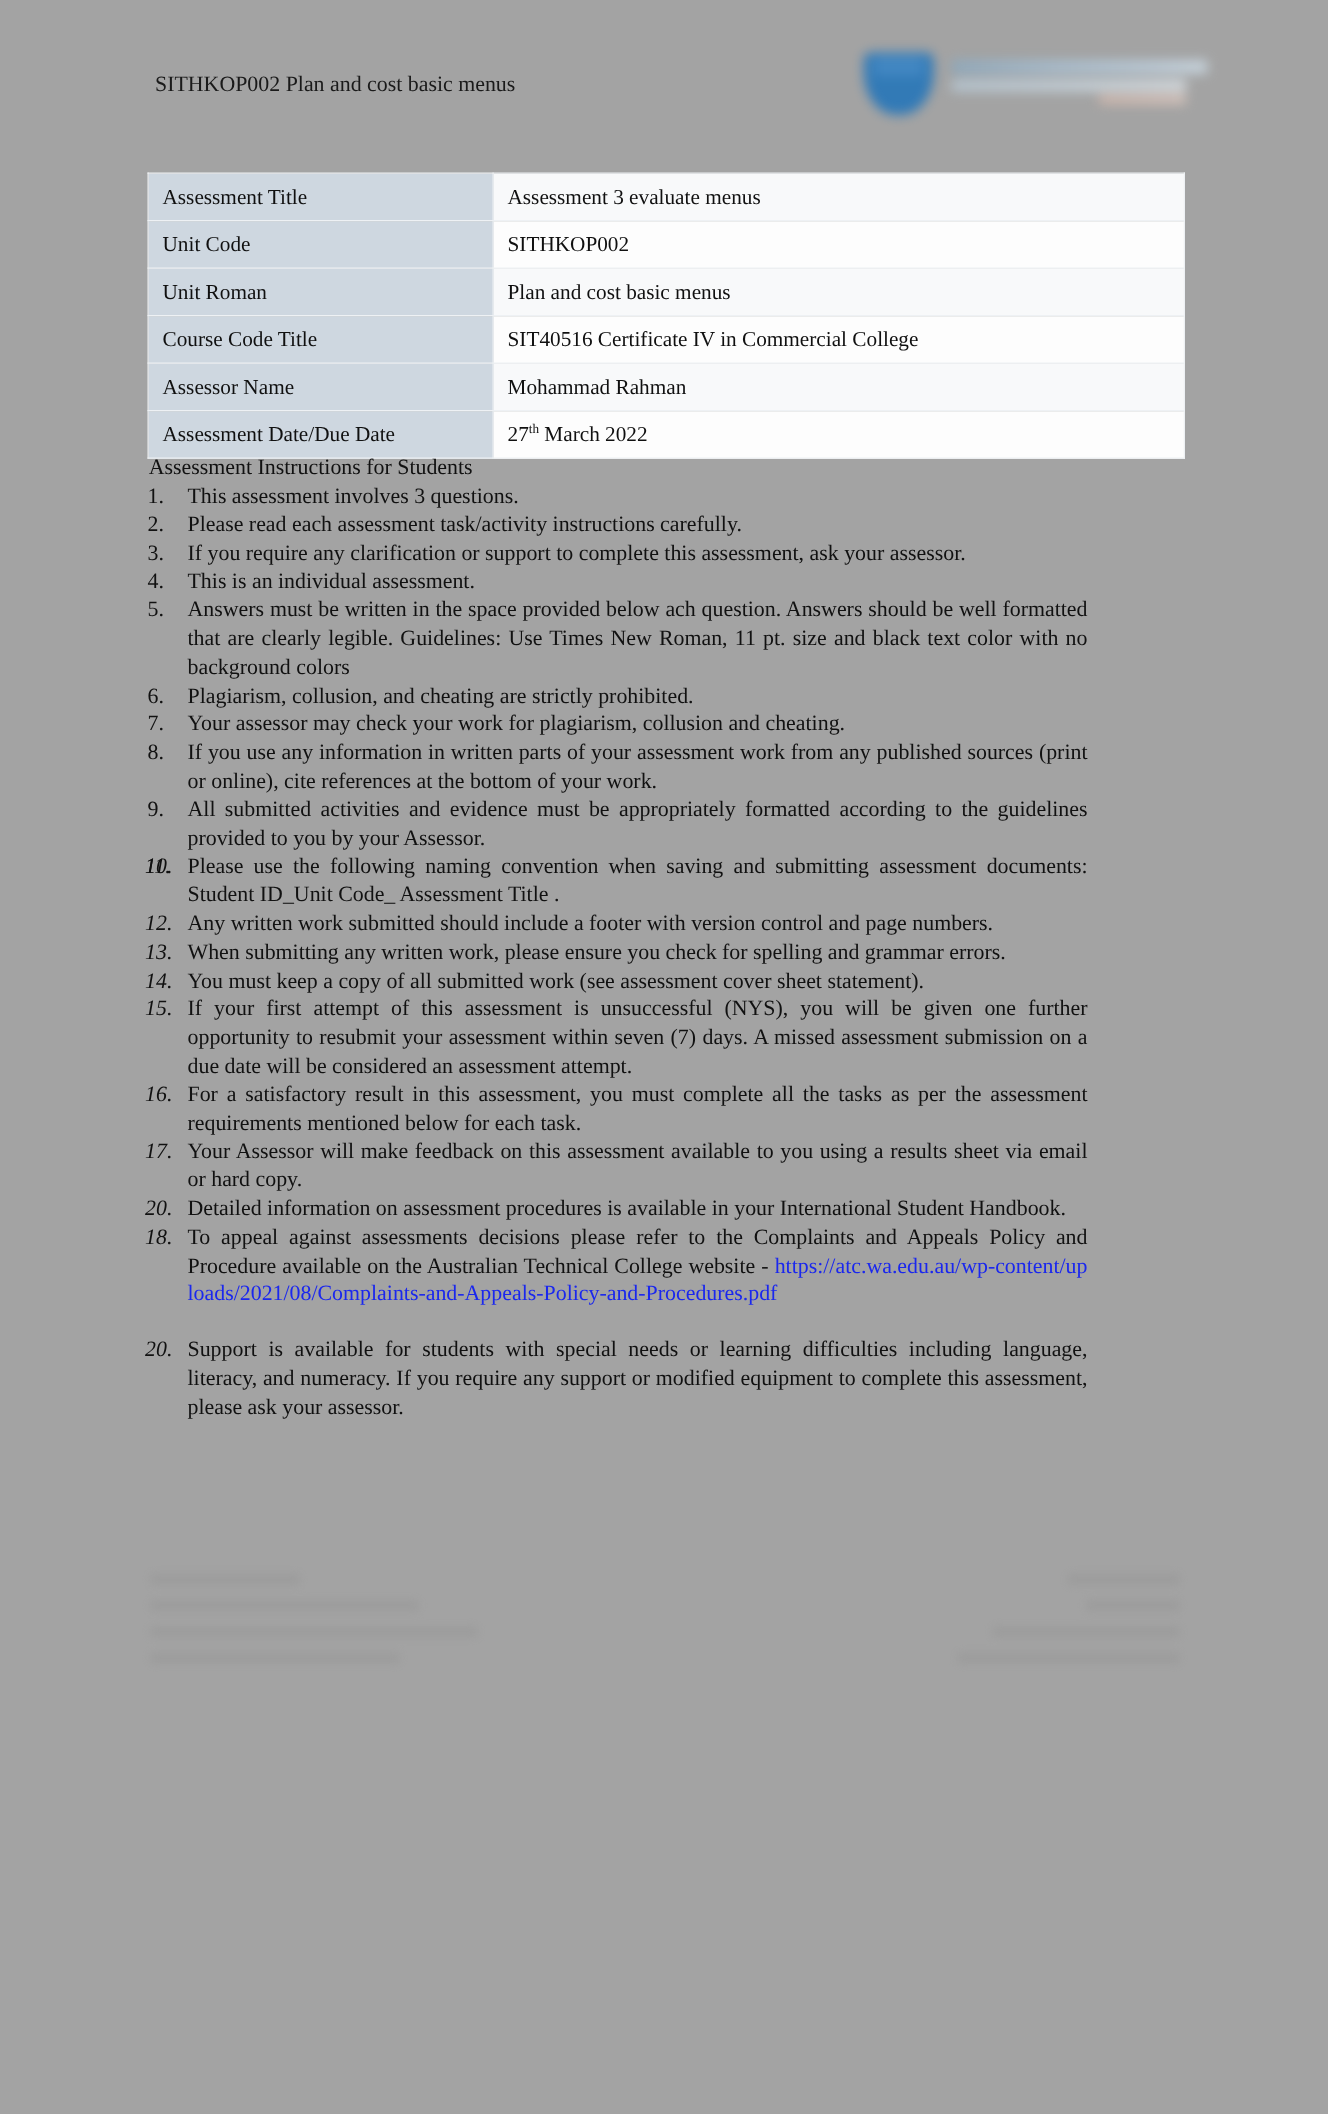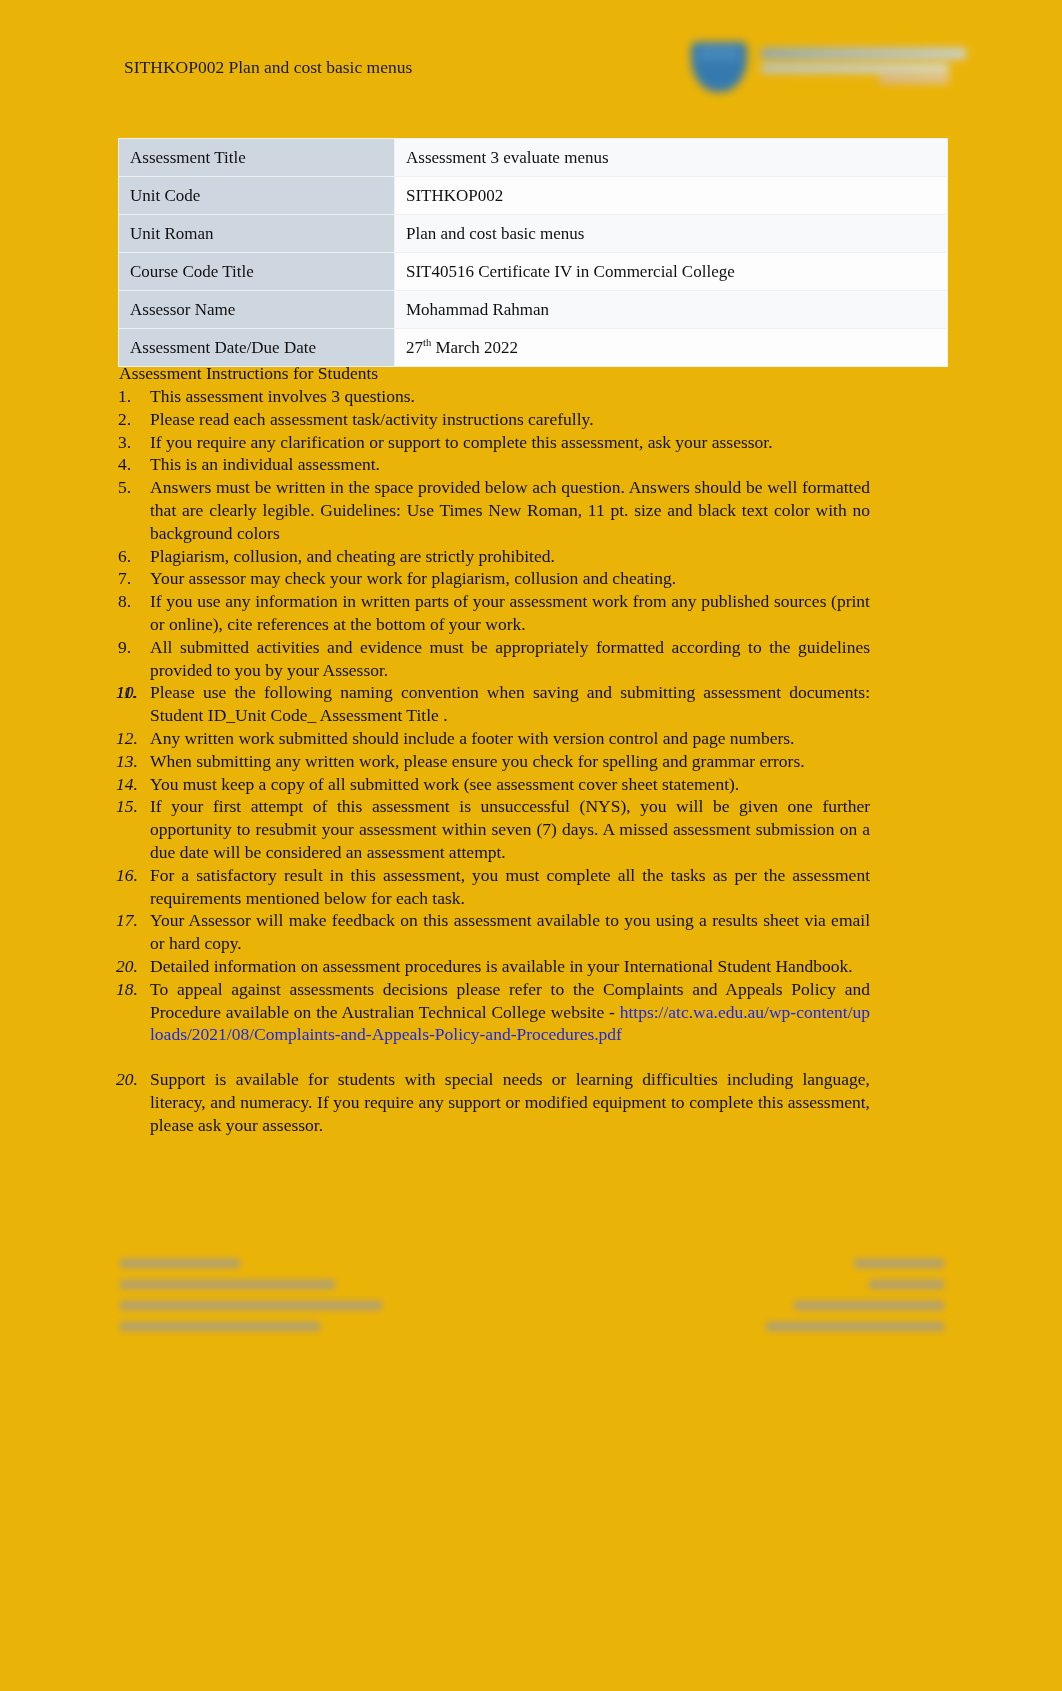--- a/index.html
+++ b/index.html
@@ -8,21 +8,21 @@
     background: #ffffff;
   }
   body {
     font-family: "Liberation Serif", "DejaVu Serif", serif;
     color: #000000;
   }
   .page {
     position: relative;
     width: 1062px;
     height: 1691px;
-    background: #eab308;
+    background: #a3a3a3;
     overflow: hidden;
   }
 
   
   .header {
     position: absolute;
     left: 0;
     top: 0;
     width: 1062px;
     height: 110px;

